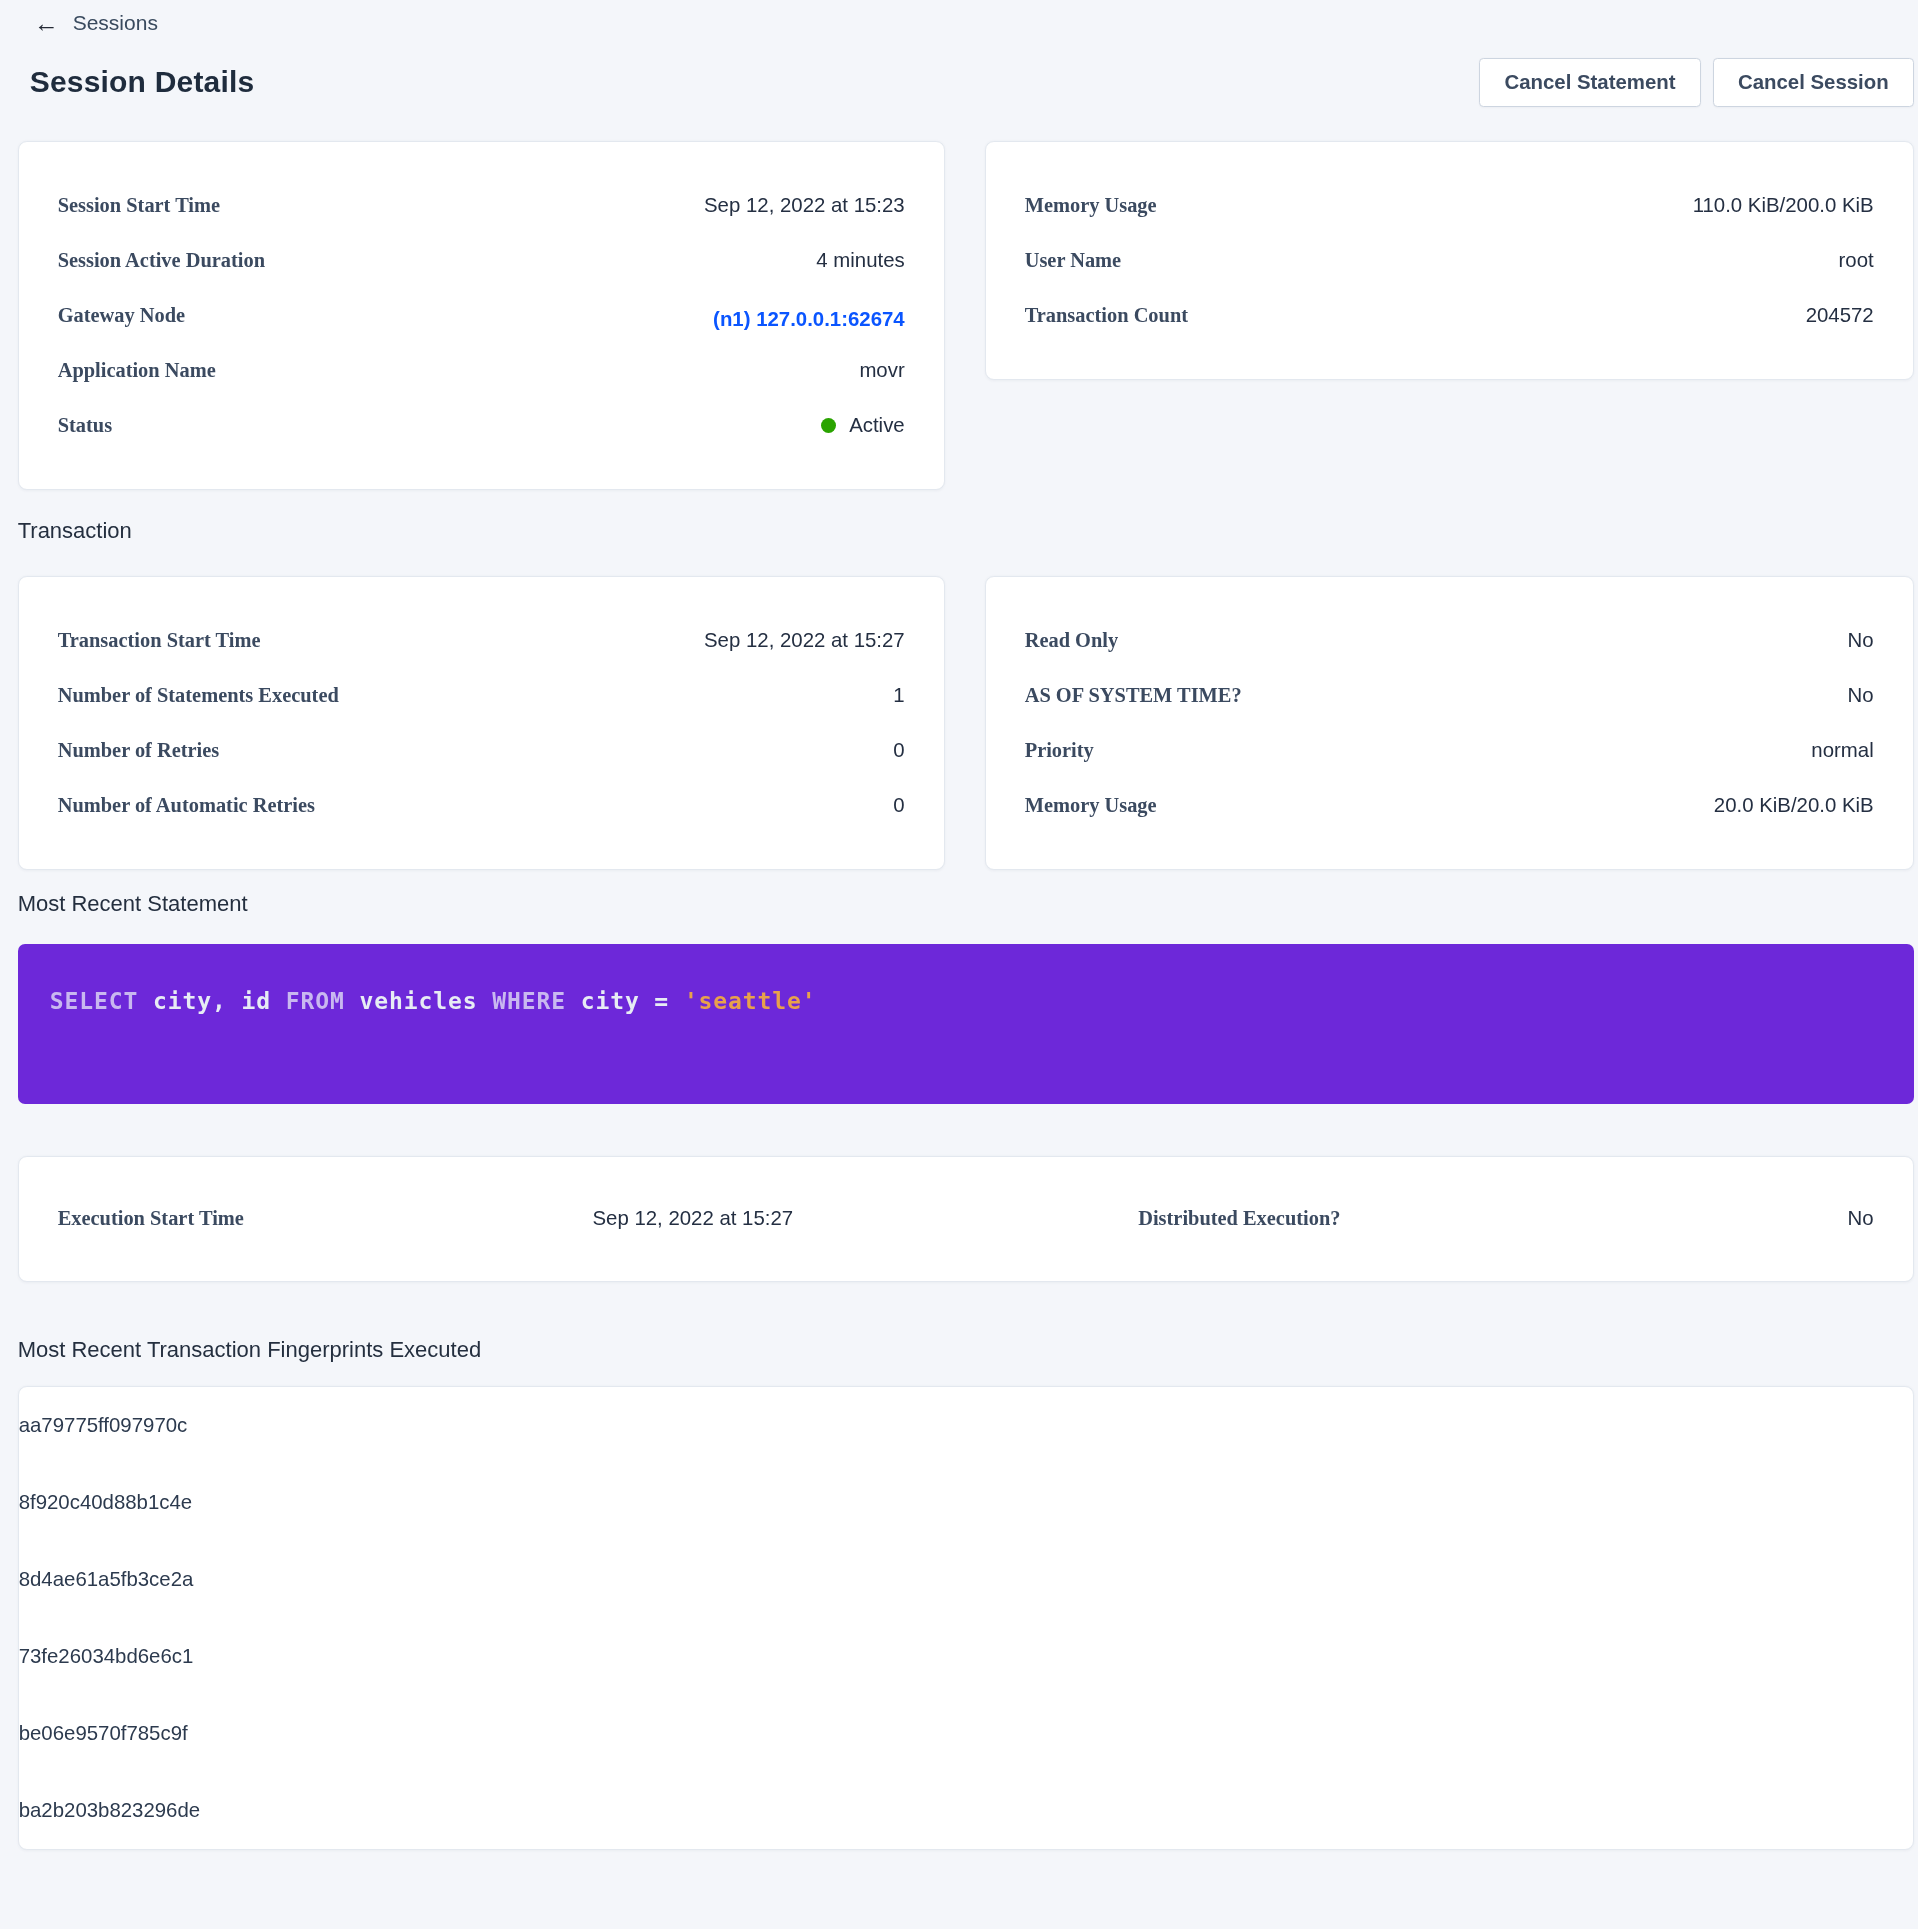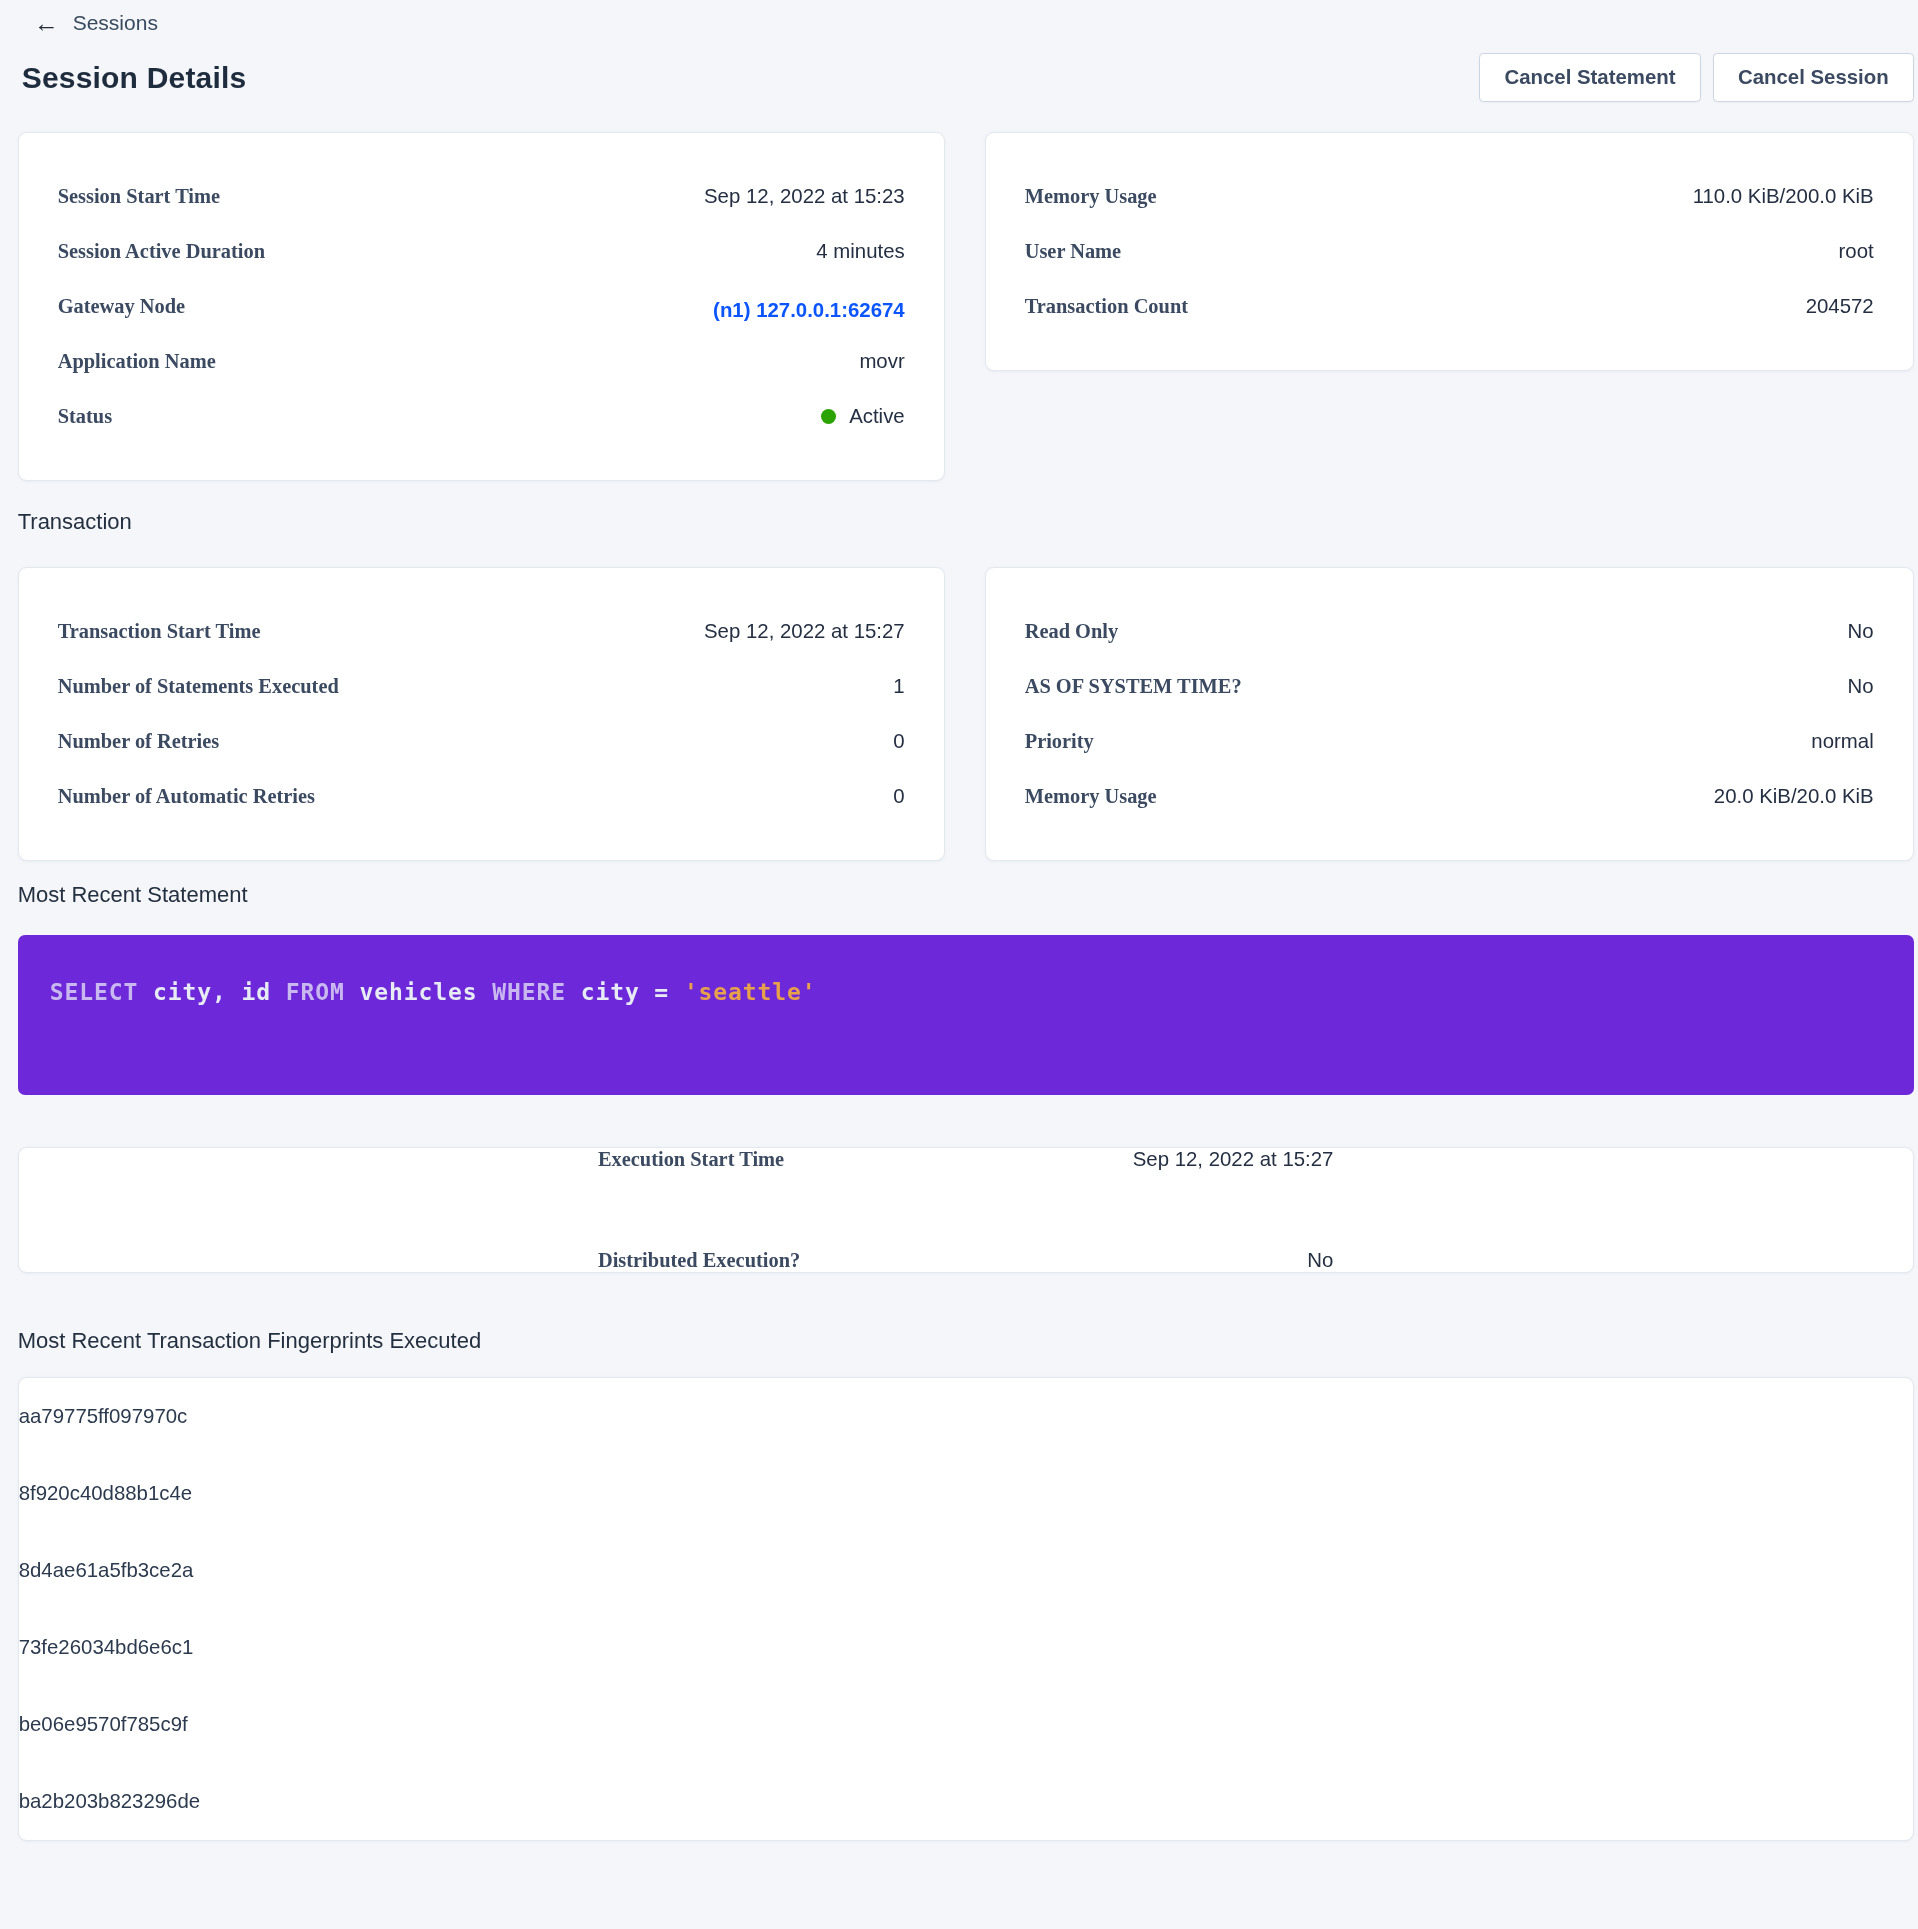--- a/index.html
+++ b/index.html
@@ -15,21 +15,21 @@
   
   .back {
     display: inline-flex; align-items: center; gap: 14px;
     margin: 10.6px 0 0 16px;
     font-size: 21px; color: #394a5e; text-decoration: none; cursor: pointer;
   }
   .back-arrow { font-size: 25px; line-height: 1; color: #242a35; }
 
   
   .header-row { display: flex; justify-content: space-between; align-items: center; margin-top: 17.7px; }
-  h1.title { margin: 4px; font-size: 30px; font-weight: 700; color: #1f2c3d; letter-spacing: 0.2px; }
+  h1.title { margin: 12px; font-size: 30px; font-weight: 700; color: #1f2c3d; letter-spacing: 0.2px; }
   .btn-group { display: flex; gap: 12.4px; }
   .btn {
     background: #fff; border: 0.9px solid #cdd5e0; border-radius: 4.4px;
     height: 49px; padding: 0 24px;
     font-family: inherit; font-size: 20.4px; font-weight: 700; color: #3b4a60;
     cursor: pointer; box-shadow: 0 0.9px 1.8px rgba(44,59,82,.04);
   }
 
   
   .card {
@@ -48,21 +48,21 @@
   .kv-value.status { display: inline-flex; align-items: center; gap: 13.3px; }
   .dot { width: 15px; height: 15px; border-radius: 50%; background: #2aa300; display: inline-block; }
 
   
   .section-h { font-size: 22px; font-weight: 400; color: #242f3f; }
   .mt-row1 { margin-top: 30px; }
   .mt-h-txn { margin-top: 28px; }
   .mt-row2 { margin-top: 32px; }
   .mt-h-stmt { margin-top: 21px; }
   .mt-sql { margin-top: 26.6px; }
-  .mt-exec { margin-top: 52px; flex-direction: column; }
+  .mt-exec { margin-top: 52px; }
   .mt-h-fp { margin-top: 55px; }
   .mt-desc { margin-top: 21px; }
   .mt-fp-card { margin-top: 23px; }
 
   
   .sql-box {
     background: #6d28d9; border-radius: 7px;
     height: 160px; padding: 44px 32px; box-sizing: border-box;
     font-family: "DejaVu Sans Mono", "Liberation Mono", monospace;
     font-size: 23px; font-weight: 700; letter-spacing: 0.9px; line-height: 1.2;

